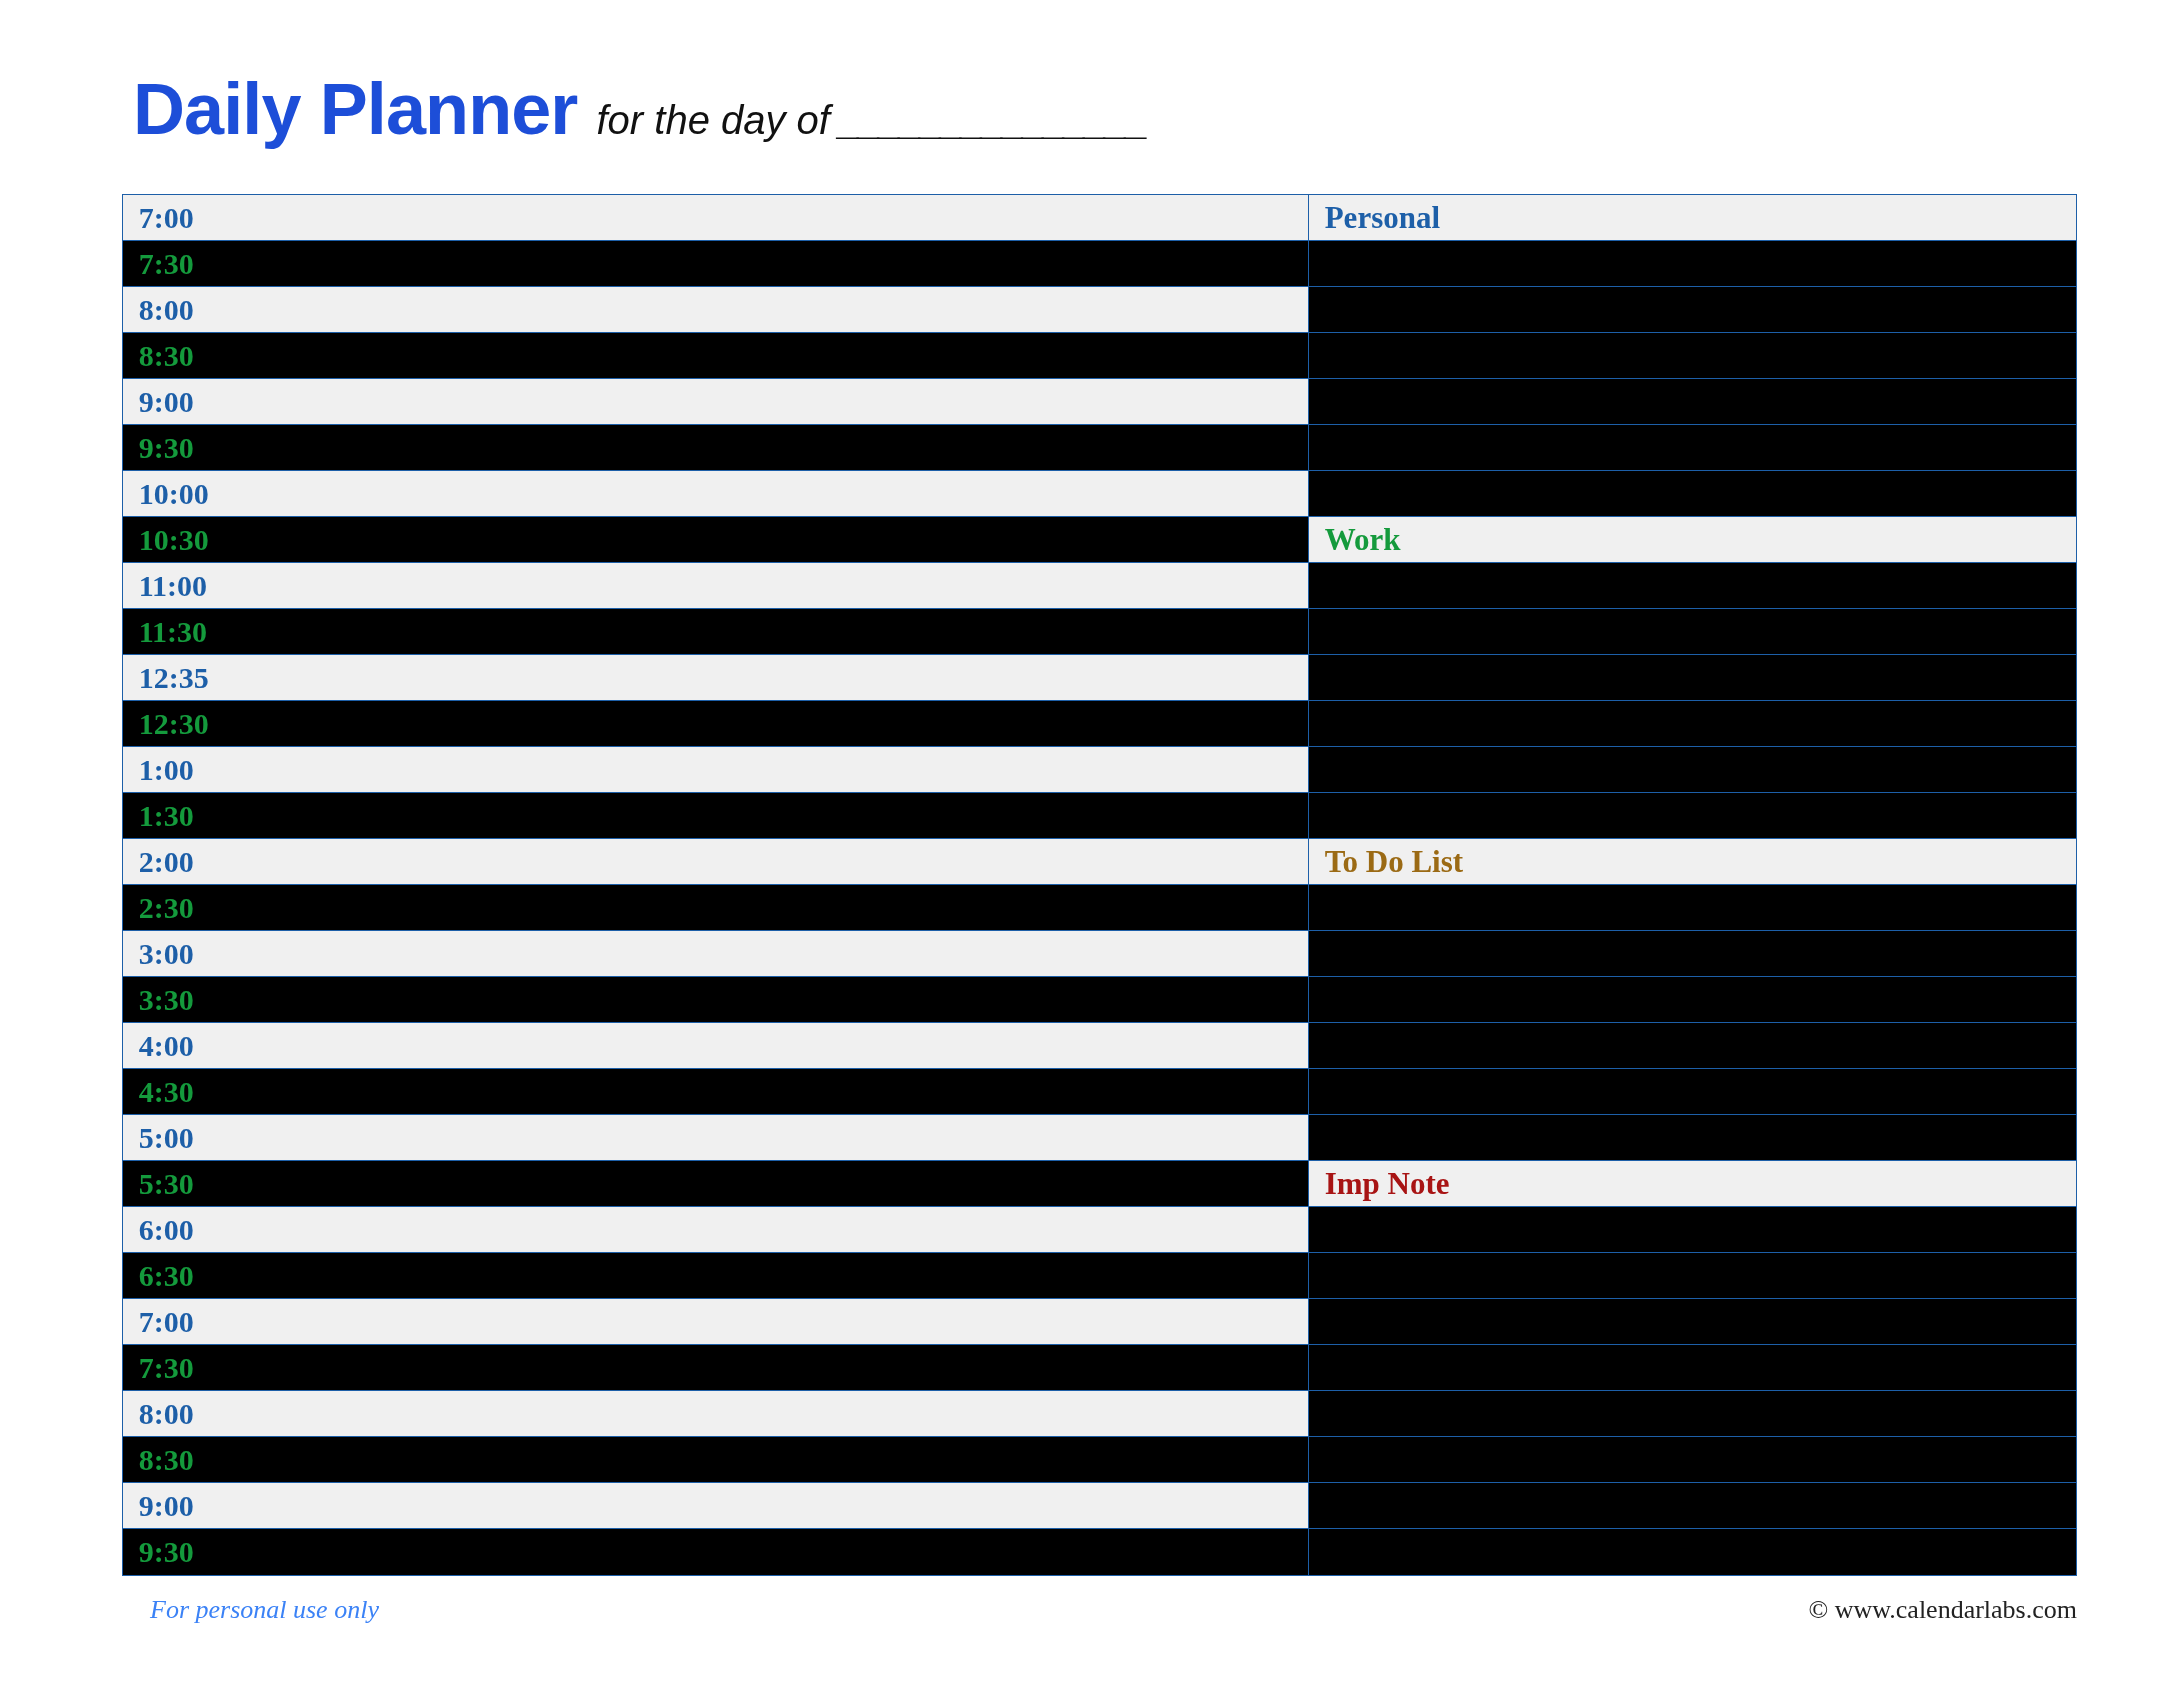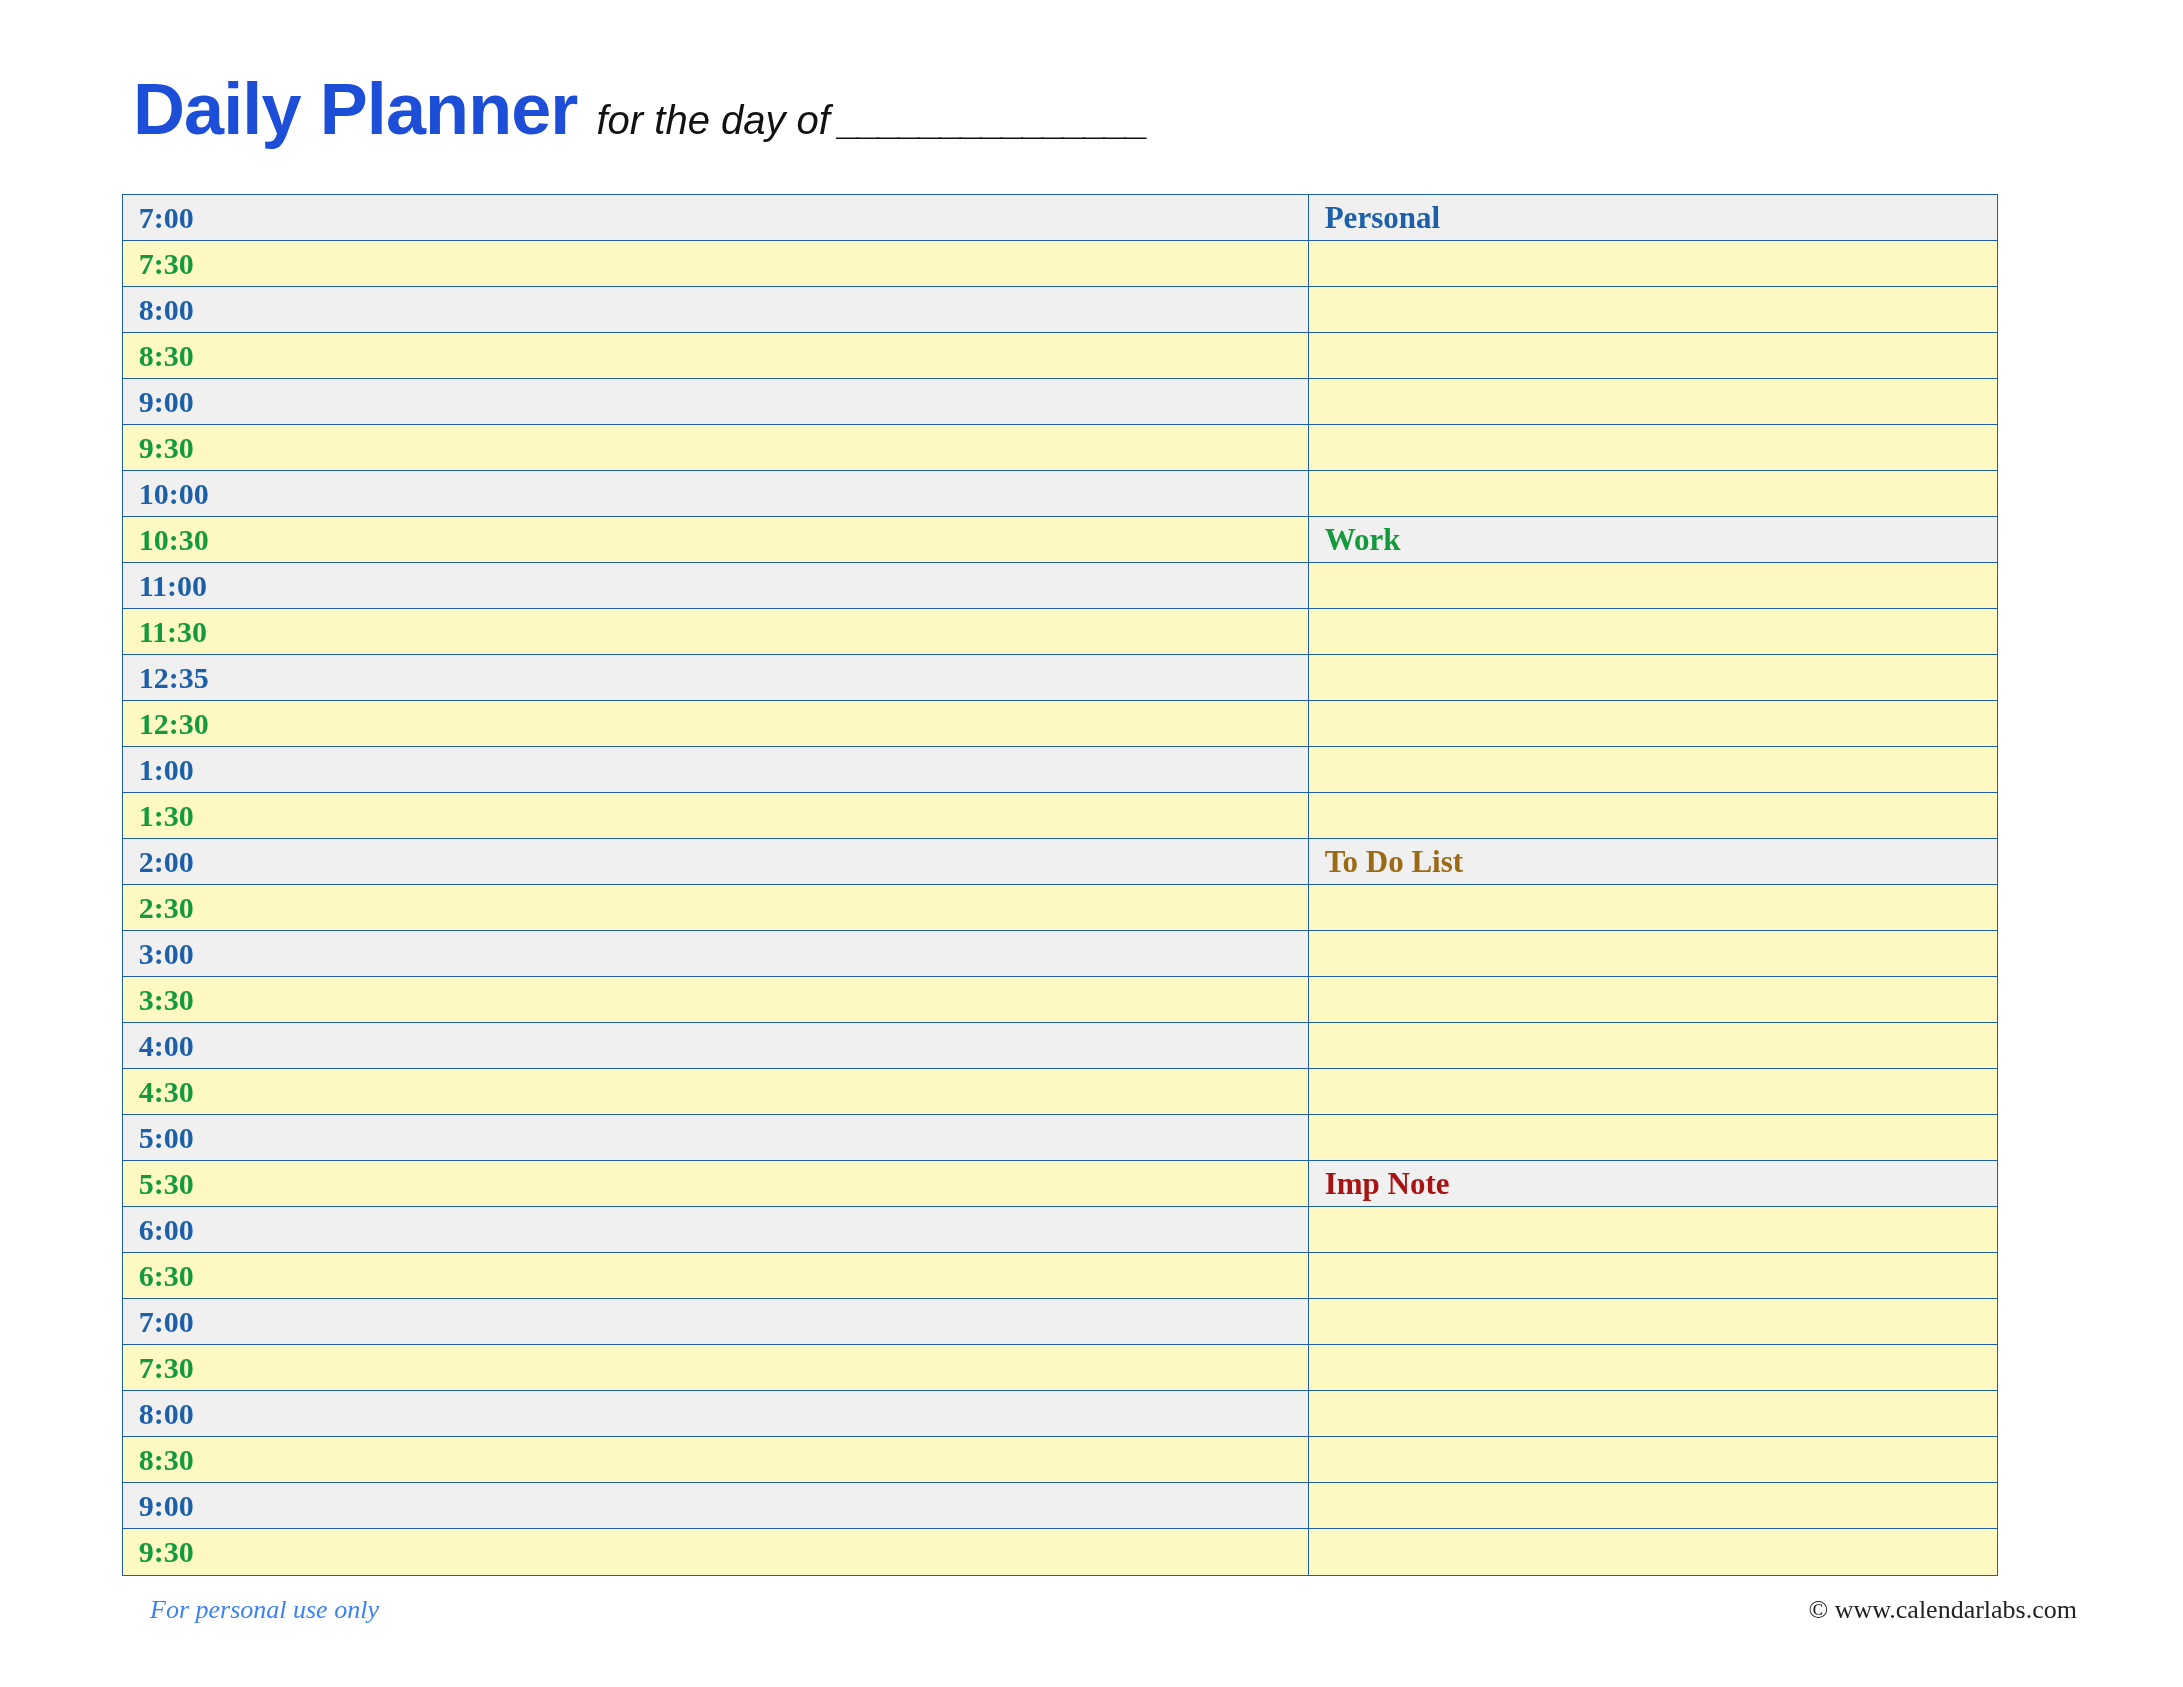--- a/index.html
+++ b/index.html
@@ -60,33 +60,33 @@
     left: 122px;
     top: 194px;
     width: 1253px;
     border: 1.7px solid #1d5fa8;
     box-sizing: border-box;
   }
   .right-col {
     position: absolute;
     left: 1308px;
     top: 194px;
-    width: 690px;
+    width: 769px;
     border: 1.7px solid #1d5fa8;
     box-sizing: border-box;
   }
 
   .row {
     height: 46px;
     box-sizing: border-box;
     border-bottom: 1.7px solid #1d5fa8;
     display: flex;
     align-items: center;
     padding-left: 15.7px;
-    background: #fef9c3;
+    background: #000000;
   }
   .row:last-child { border-bottom: none; }
   .row.shaded { background: #f0f0f0; }
 
   .slot-label {
     font-family: "Liberation Serif", serif;
     font-weight: bold;
     font-size: 30px;
     line-height: 1;
   }

